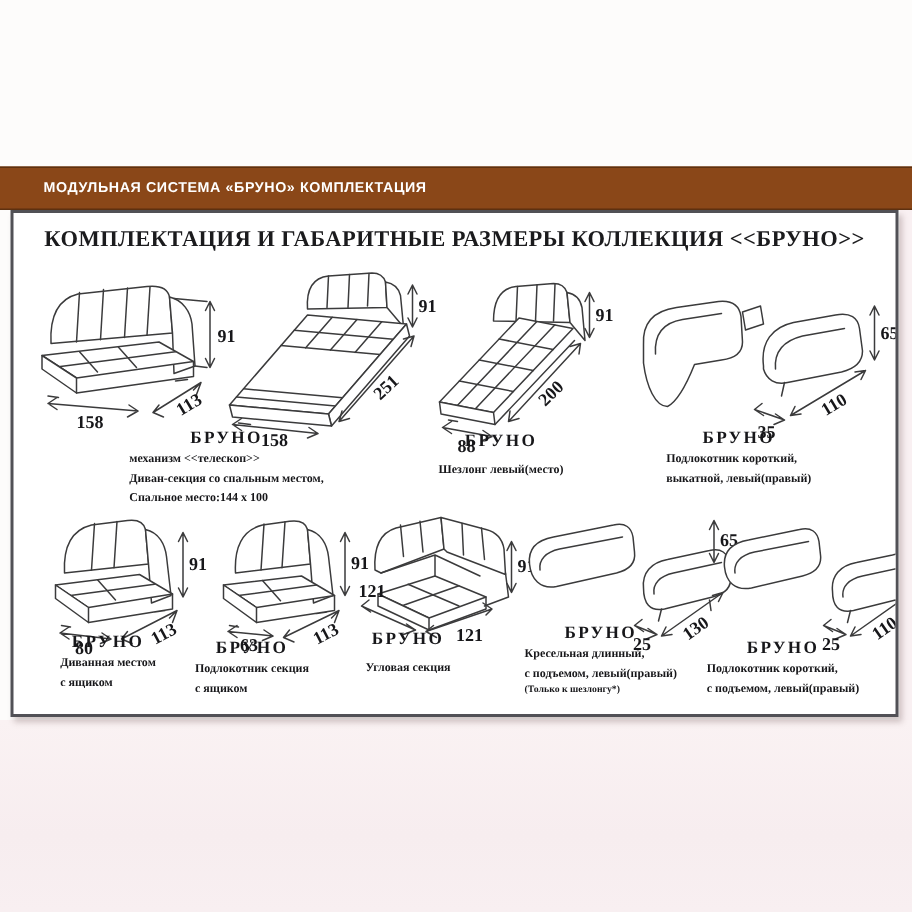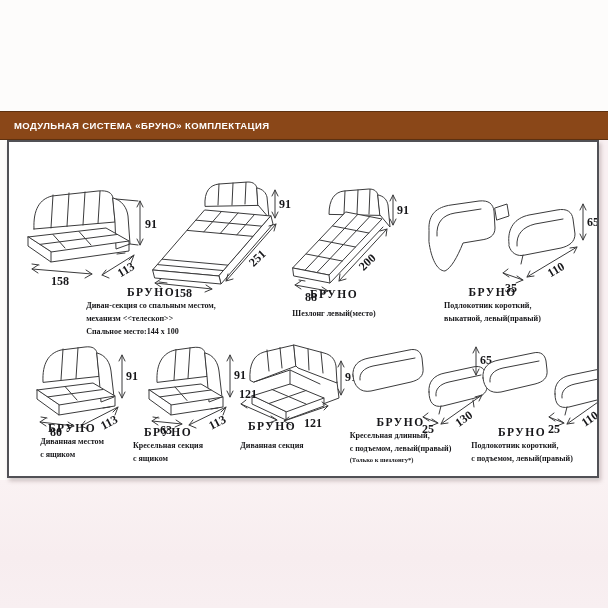--- a/index.html
+++ b/index.html
@@ -16,21 +16,21 @@
     position:absolute;left:600px;top:140px;width:8px;height:340px;
     background:#f9f0f2;
   }
   .banner{
     position:absolute;left:0;top:111px;width:608px;height:29px;
     background:#8a4718;border-top:1px solid #5e3110;border-bottom:1px solid #5e3110;
     box-sizing:border-box;
   }
   .banner-title{
     color:#ffffff;font:700 9.5px "Liberation Sans",sans-serif;
-    letter-spacing:.4px;line-height:27px;padding-left:14px;white-space:nowrap;
+    letter-spacing:.4px;line-height:27px;padding-left:29px;white-space:nowrap;
   }
   .frame{
     position:absolute;left:7px;top:140px;width:592px;height:338px;
     background:#ffffff;border:2px solid #515156;box-sizing:border-box;
     box-shadow:2px 3px 4px rgba(90,60,60,.28);
     overflow:hidden;
   }
   .page-title{
     position:absolute;left:0;right:0;top:10px;text-align:center;
     font:700 15px "Liberation Serif",serif;color:#1b1b1d;letter-spacing:.3px;
@@ -50,20 +50,21 @@
 <body>
 
 <div class="pink-bottom"></div>
 <div class="pink-side"></div>
 
 <div class="banner">
   <div class="banner-title">МОДУЛЬНАЯ СИСТЕМА «БРУНО» КОМПЛЕКТАЦИЯ</div>
 </div>
 
 <div class="frame">
+  <div class="page-title">КОМПЛЕКТАЦИЯ И ГАБАРИТНЫЕ РАЗМЕРЫ КОЛЛЕКЦИЯ &lt;&lt;БРУНО&gt;&gt;</div>
 
   <svg class="draw" style="left:10px;top:40px" width="140" height="106" viewBox="0 0 140 106">
     <path class="solid" d="M15,47 C14,27 21,17 33,14 L79,9 C89,8 93,11 94,16 L96,40 L96,40 L15,47 Z"></path>
     <path d="M34,13 L32,46 M50,11 L48,44.5 M66,10 L64,43 M81,9.3 L79,41.5"></path>
     <path class="solid" d="M94,16 C103,18 108,26 109,34 L111,62 L97,67 L96,40 Z"></path>
     <path class="solid" d="M9,55 L87,46 L110,59 L32,70 Z"></path>
     <path d="M20,62.5 L98,52.5 M34,52.5 L46,66 M60,49.5 L72,63"></path>
     <path class="solid" d="M9,55 L9,64 L32,80 L32,70 Z"></path>
     <path d="M32,80 L110,69 L110,59 M13,82 l7,1 M98,72 l8,-1"></path>
     <path d="M97,17 L119,19 M111,62 L119,63"></path>
@@ -90,22 +91,22 @@
     <text class="dim" x="38" y="119" text-anchor="middle">158</text>
     <path d="M81,103 L131,46 M83,96 L81,103 L88,101 M129,53 L131,46 L124,48"></path>
     <text class="dim" x="115" y="83" text-anchor="middle" transform="rotate(-43,115,83)">251</text>
     <path d="M130,12 L130,40 M127,18 L130,12 L133,18 M127,34 L130,40 L133,34"></path>
     <text class="dim" x="134" y="30" text-anchor="start">91</text>
   </svg>
 
   <div class="cap" style="left:52px;top:144px;width:180px">
     <div class="brand">БРУНО</div>
     <div class="desc">
+      <div>механизм &lt;&lt;телескоп&gt;&gt;</div>
       <div>Диван-секция со спальным местом,</div>
-      <div>механизм &lt;&lt;телескоп&gt;&gt;</div>
       <div>Спальное место:144 х 100</div>
     </div>
   </div>
 
   <svg class="draw" style="left:280px;top:40px" width="122" height="122" viewBox="0 0 122 122">
     <path class="solid" d="M40,32 C40,17 46,10 55,9 L80,7 C86,7 88,10 89,13 L91,33 Z"></path>
     <path d="M56,9 L55,32 M69,8 L68,32 M81,7.4 L80,32"></path>
     <path class="solid" d="M89,13 C95,14 98,18 99,23 L101,45 L91,33 Z"></path>
     <path class="solid" d="M4,86 L40,93 L93,37 L57,30 Z"></path>
     <path d="M43.75,44 L79.75,51 M30.5,58 L66.5,65 M17.25,72 L53.25,79"></path>
@@ -185,21 +186,21 @@
     <text class="dim" x="31" y="98" text-anchor="middle">63</text>
     <path d="M54,89 L91,71 M58,84 L54,89 L61,92 M86,76 L91,71 L88,79"></path>
     <text class="dim" x="84" y="90" text-anchor="middle" transform="rotate(-27,84,90)">113</text>
     <path d="M95,19 L95,61 M92,25 L95,19 L98,25 M92,55 L95,61 L98,55"></path>
     <text class="dim" x="99" y="43" text-anchor="start">91</text>
   </svg>
 
   <div class="cap" style="left:94px;top:284px;width:130px">
     <div class="brand">БРУНО</div>
     <div class="desc">
-      <div>Кресельная секция</div>
+      <div>Подлокотник секция</div>
       <div>с ящиком</div>
     </div>
   </div>
 
   <svg class="draw" style="left:227px;top:196px" width="122" height="96" viewBox="0 0 122 96">
     <path class="solid" d="M14,42 C13,26 18,17 28,14 L58,7 L60,28 L18,44 Z"></path>
     <path d="M31,12 L33,33 M44,9.5 L46,30"></path>
     <path class="solid" d="M58,7 L88,15 C96,17 99,22 100,28 L101,45 L62,30 L60,28 Z"></path>
     <path d="M72,11 L73,32 M85,14 L87,35 M101,44 L103,60 L87,66"></path>
     <path class="solid" d="M16,58 L54,46 L88,60 L50,74 Z"></path>
@@ -211,21 +212,21 @@
     <text class="dim" x="12" y="60" text-anchor="middle">121</text>
     <path d="M48,83 L92,68 M53,79 L48,83 L55,87 M86,64 L92,68 L88,72"></path>
     <text class="dim" x="77" y="89" text-anchor="middle">121</text>
     <path d="M105,23 L105,57 M102,29 L105,23 L108,29 M102,51 L105,57 L108,51"></path>
     <text class="dim" x="109" y="43" text-anchor="start">91</text>
   </svg>
 
   <div class="cap" style="left:198px;top:278px;width:130px">
     <div class="brand">БРУНО</div>
     <div class="desc">
-      <div>Диванная секция</div>
+      <div>Угловая секция</div>
     </div>
   </div>
 
   <svg class="draw" style="left:336px;top:190px" width="146" height="102" viewBox="0 0 146 102">
     <path class="solid" d="M8,44 C7,34 13,28 24,26 L64,18 C72,16 76,20 77,26 L78,36 C79,44 74,48 66,50 L26,59 C15,61 9,54 8,44 Z"></path>
     <path d="M15,48 C14,41 19,36 28,34 L70,26"></path>
     <path class="solid" d="M84,60 C83,50 89,43 100,41 L128,35 C136,33 140,37 141,43 L142,52 C143,60 138,64 130,66 L98,74 C88,76 84,70 84,60 Z"></path>
     <path d="M91,64 C90,57 95,52 104,50 L136,43 M96,74 L94,82 M128,68 L129,75"></path>
     <path d="M78,85 L93,91 M83,81 L78,85 L84,89 M87,87 L93,91 L86,94"></path>
     <text class="dim" x="83" y="101" text-anchor="middle">25</text>

